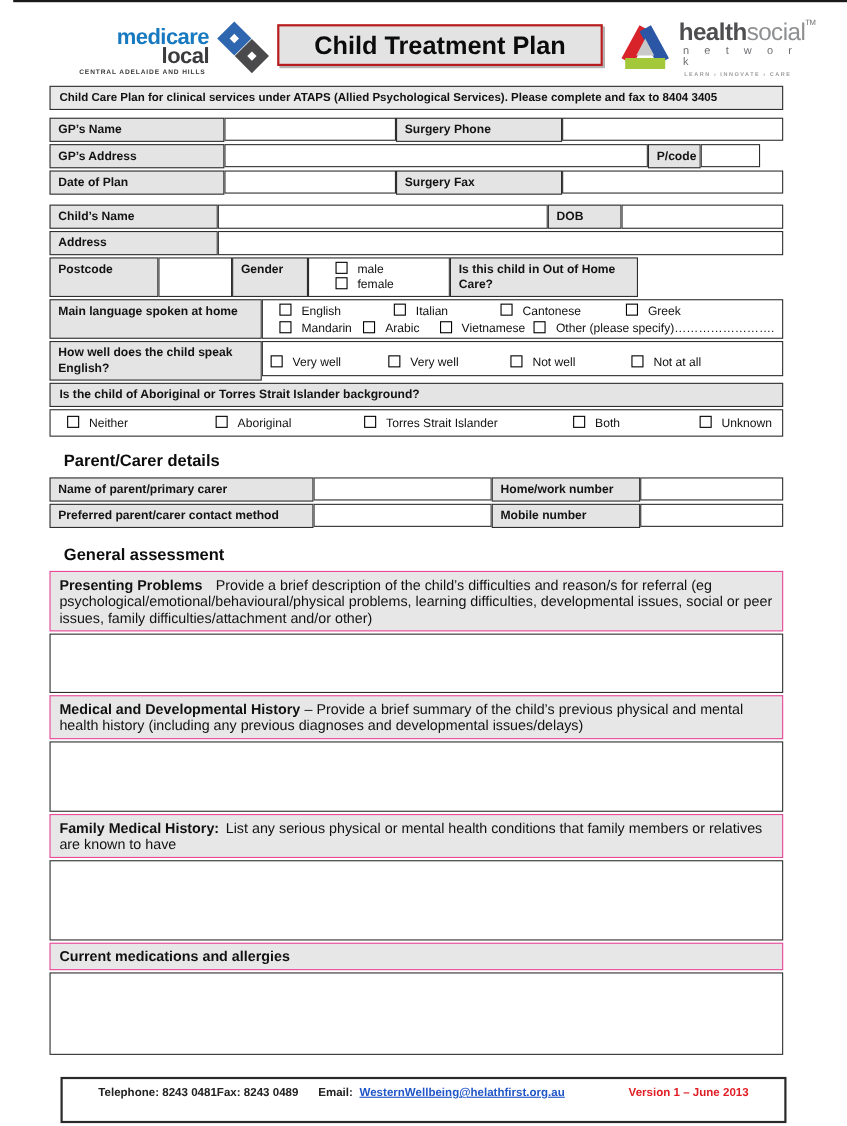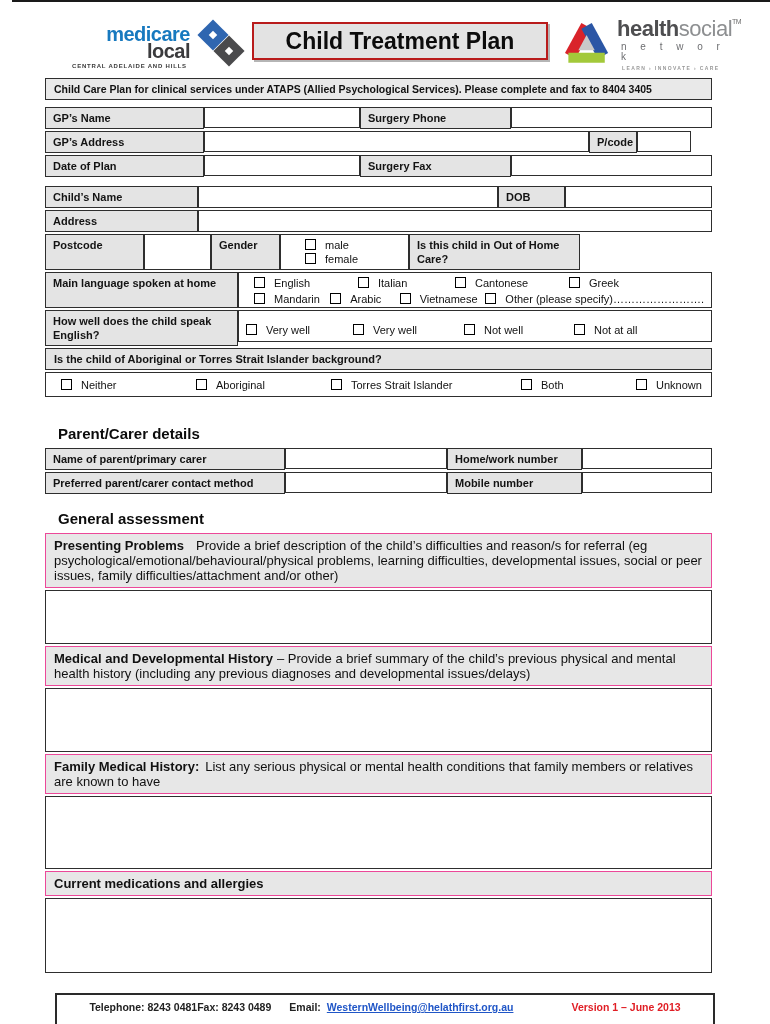--- a/index.html
+++ b/index.html
@@ -184,21 +184,21 @@
       <div class="c in" style="width:667px;height:25px;display:flex;align-items:center;padding-left:15px;">
         <span class="opt" style="width:135px;"><span class="cb"></span><span>Neither</span></span>
         <span class="opt" style="width:135px;"><span class="cb"></span><span>Aboriginal</span></span>
         <span class="opt" style="width:190px;"><span class="cb"></span><span>Torres Strait Islander</span></span>
         <span class="opt" style="width:115px;"><span class="cb"></span><span>Both</span></span>
         <span class="opt"><span class="cb"></span><span>Unknown</span></span>
       </div>
     </div>
   </div>
 
-  <h2 class="sec-h" style="margin-top:28px;">Parent/Carer details</h2>
+  <h2 class="sec-h" style="margin-top:14px;">Parent/Carer details</h2>
   <div class="tbl" style="margin-top:6px;">
     <div class="frow">
       <div class="c lab" style="width:240px;">Name of parent/primary carer</div>
       <div class="c in" style="width:162px;height:21px;"></div>
       <div class="c lab" style="width:135px;">Home/work number</div>
       <div class="c in" style="width:130px;height:21px;"></div>
     </div>
     <div class="frow">
       <div class="c lab" style="width:240px;">Preferred parent/carer contact method</div>
       <div class="c in" style="width:162px;height:21px;"></div>

